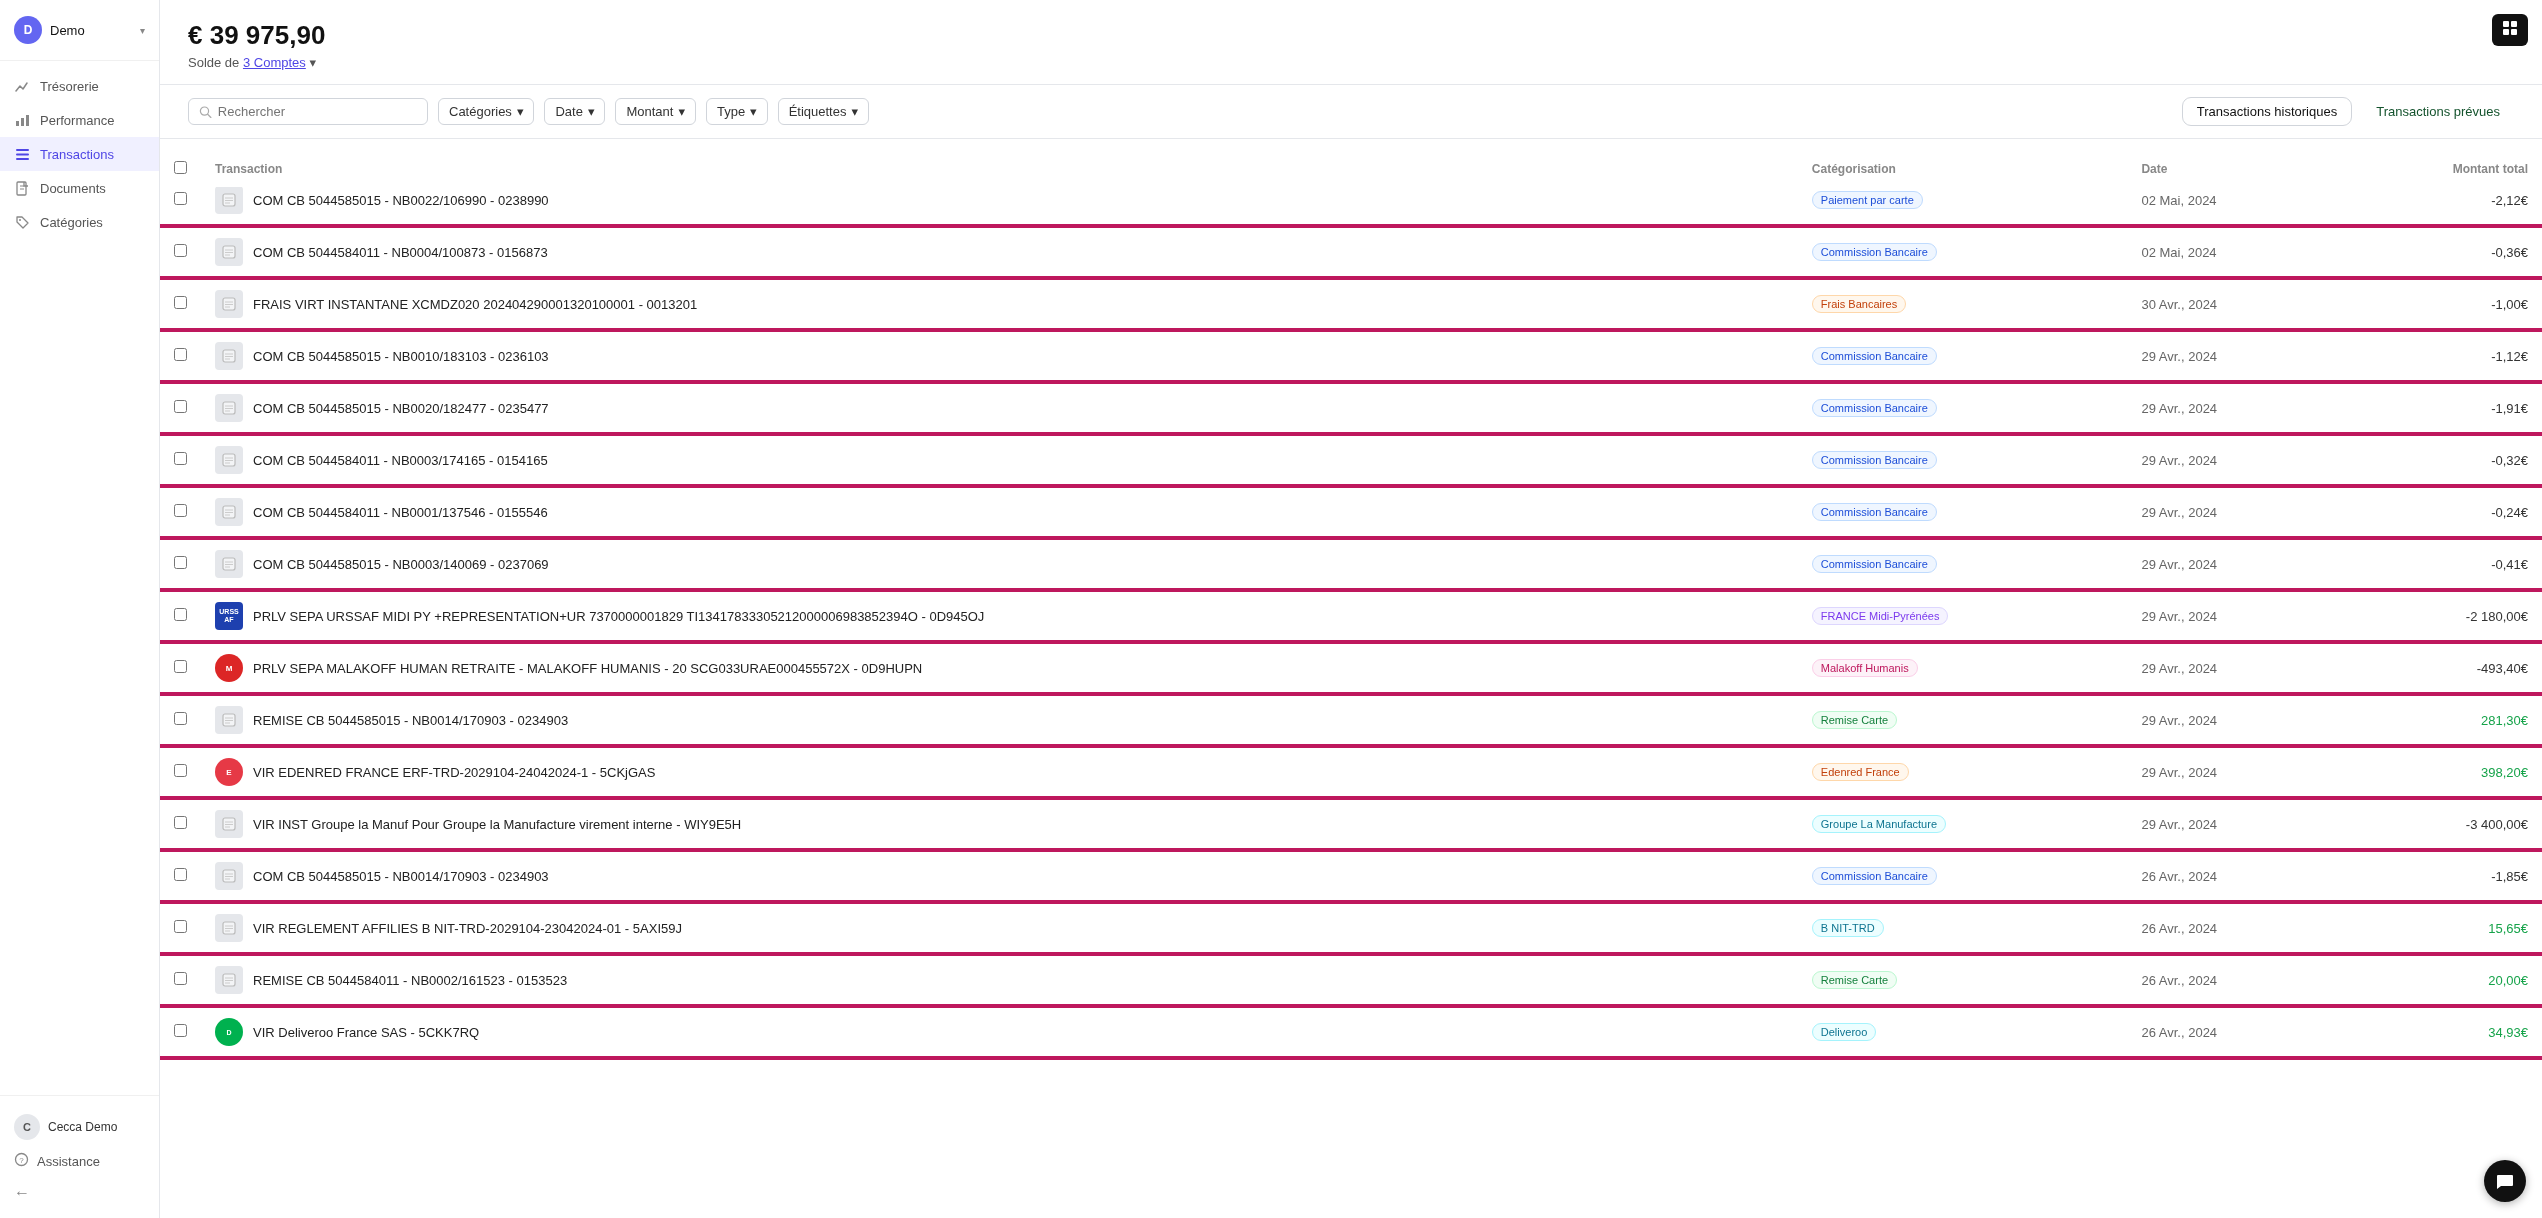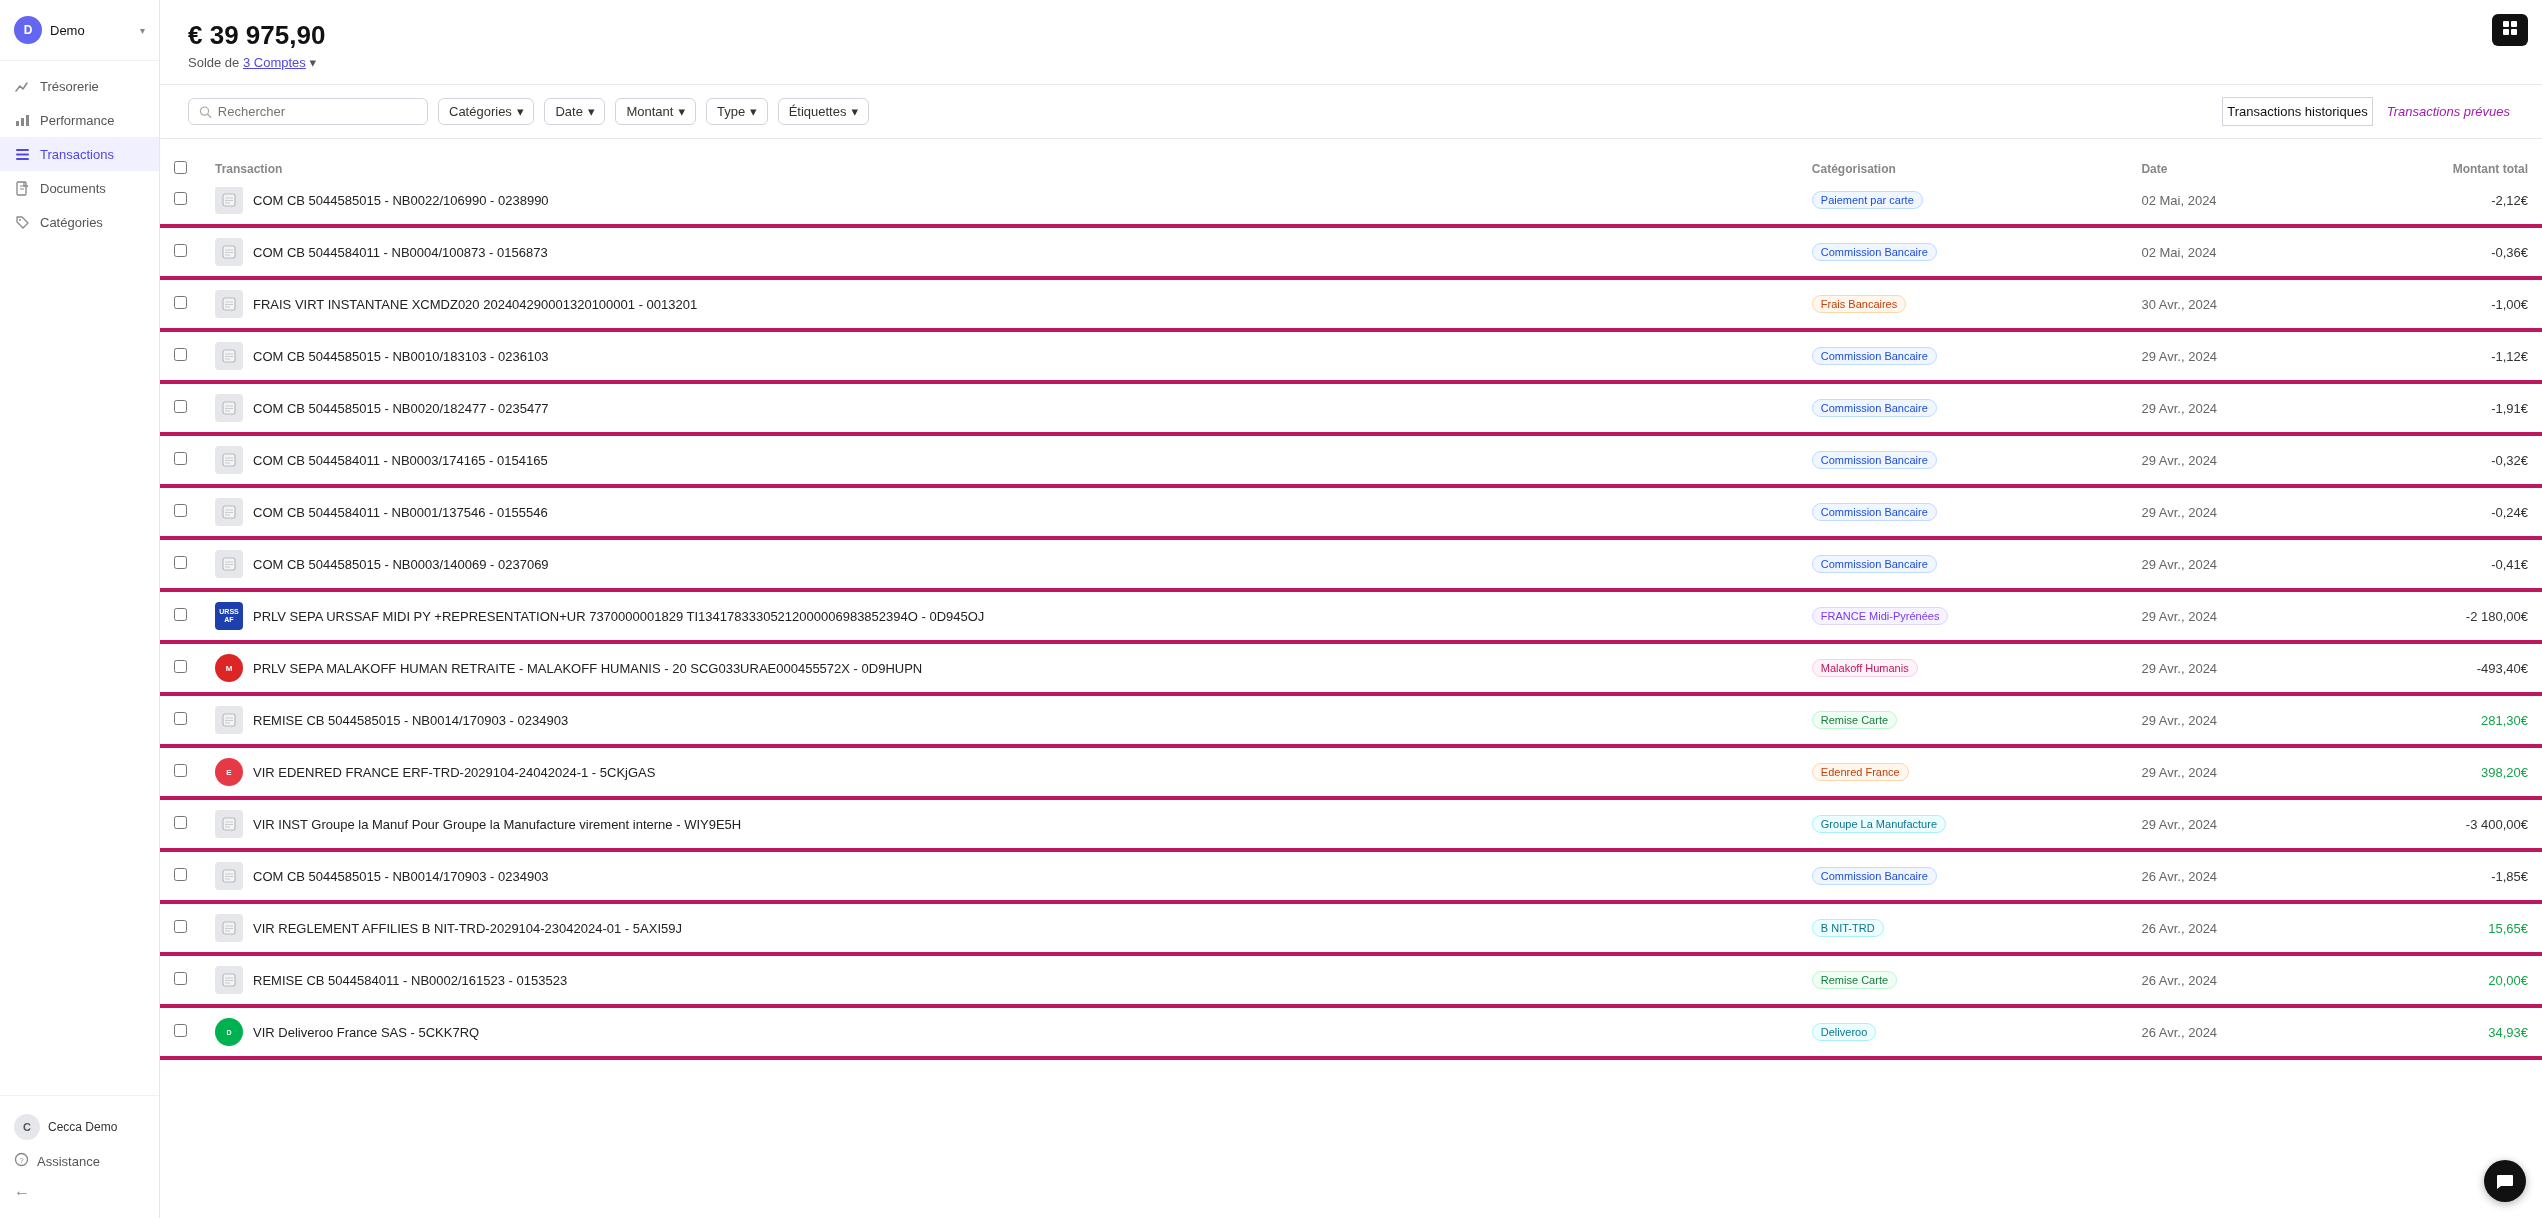--- a/index.html
+++ b/index.html
@@ -104,27 +104,27 @@
       background: transparent;
     }
     .filter-btn {
       display: flex; align-items: center; gap: 5px;
       border: 1px solid #d1d5db; border-radius: 6px;
       padding: 5px 10px; font-size: 13px; color: #333;
       background: #fff; cursor: pointer;
     }
     .spacer { flex: 1; }
     .tab-btn {
-      padding: 6px 4px; border-radius: 0; font-size: 13px; cursor: pointer;
+      padding: 6px 14px; border-radius: 9px; font-size: 13px; cursor: pointer;
       border: none; background: transparent; color: #555;
     }
     .tab-btn.active {
       background: #fff; border: 1px solid #d1d5db; font-weight: 500; color: #111;
     }
-    .tab-btn.inactive { color: #a21caf; font-style: italic; }
+    .tab-btn.inactive { color: #14532d; }
 
     
     .table-container { flex: 1; overflow-y: auto; background: #fff; }
     table { width: 100%; border-collapse: collapse; }
     thead th {
       padding: 10px 14px;
       text-align: left;
       font-size: 12px;
       font-weight: 600;
       color: #888;

